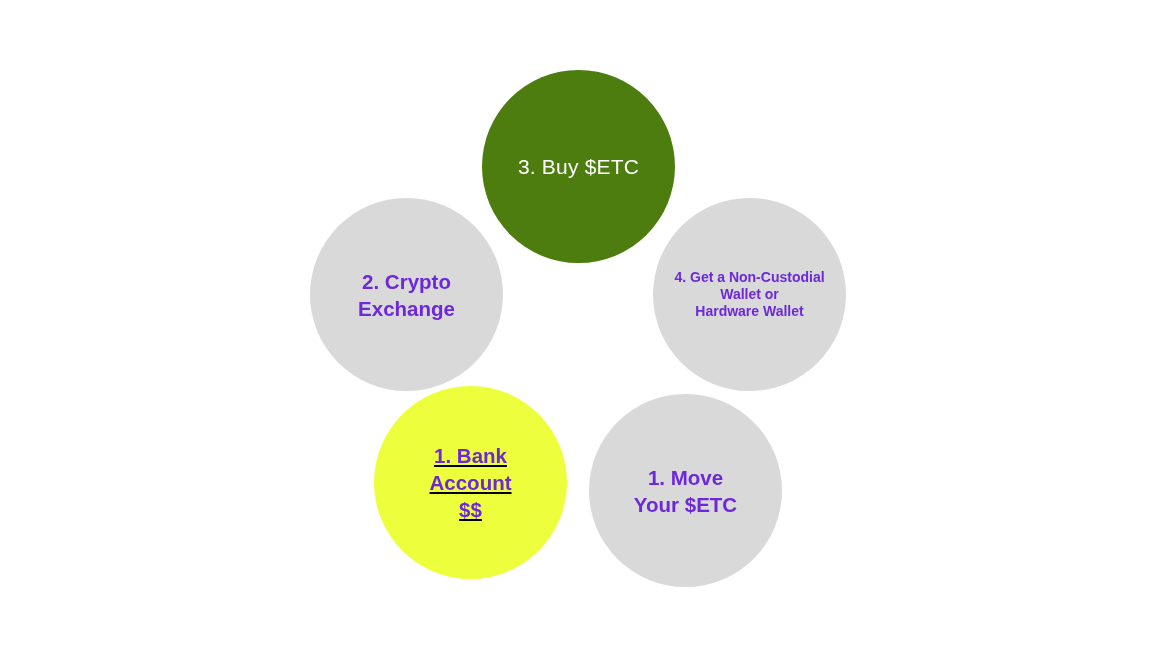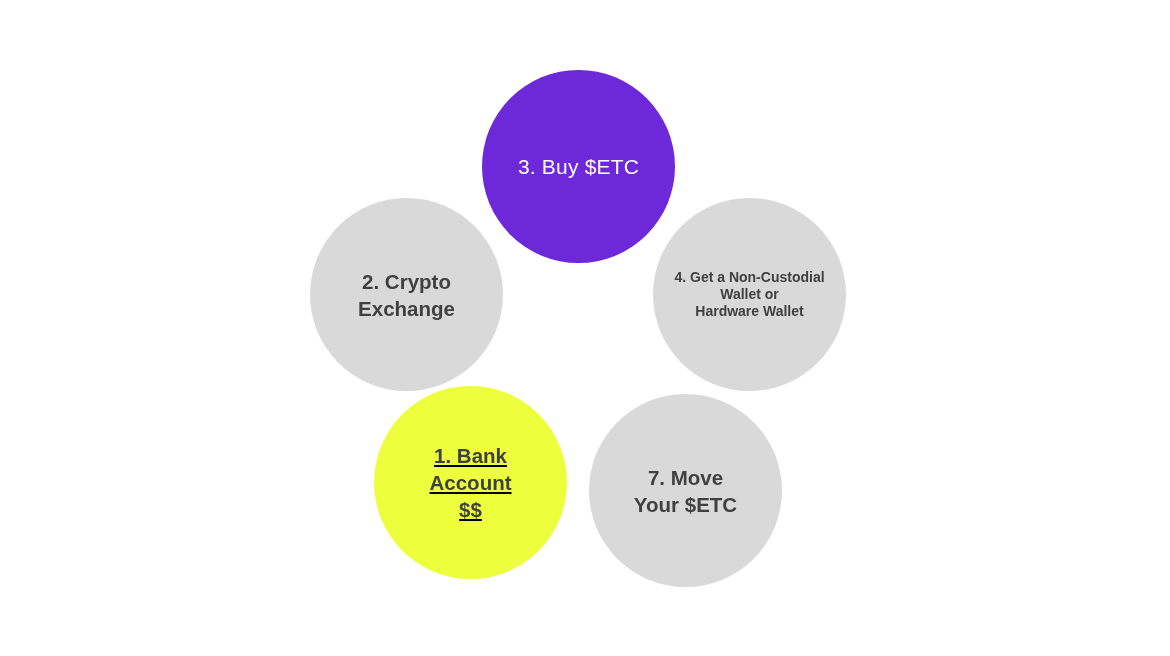--- a/index.html
+++ b/index.html
@@ -29,21 +29,21 @@
       display: flex;
       align-items: center;
       justify-content: center;
       text-align: center;
       box-sizing: border-box;
     }
     .step-label {
       display: block;
       white-space: pre-line;
       font-weight: 600;
-      color: #404040;
+      color: #6d28d9;
     }
     .step-3 .step-label {
       color: #ffffff;
       font-weight: 500;
       font-size: 21px;
       letter-spacing: 0.2px;
     }
     .step-2 .step-label,
     .step-1 .step-label,
     .step-5 .step-label {
@@ -54,21 +54,21 @@
       font-size: 14px;
       line-height: 17px;
       padding-top: 0px;
     }
   </style>
 </head>
 <body>
 
 <div class="canvas">
 
-  <div class="step step-3" style="left:482px; top:70px; background:#6d28d9;">
+  <div class="step step-3" style="left:482px; top:70px; background:#4d7c0f;">
     <span class="step-label">3. Buy $ETC</span>
   </div>
 
   <div class="step step-2" style="left:310px; top:198px; background:#D9D9D9;">
     <span class="step-label">2. Crypto
 Exchange</span>
   </div>
 
   <div class="step step-4" style="left:653px; top:198px; background:#D9D9D9;">
     <span class="step-label">4. Get a Non-Custodial
@@ -76,17 +76,17 @@
 Hardware Wallet</span>
   </div>
 
   <div class="step step-1" style="left:374px; top:386px; background:#EDFF3C;text-decoration:underline;">
     <span class="step-label">1. Bank
 Account
 $$</span>
   </div>
 
   <div class="step step-5" style="left:589px; top:394px; background:#D9D9D9;">
-    <span class="step-label">7. Move
+    <span class="step-label">1. Move
 Your $ETC</span>
   </div>
 
 </div>
 
 </body></html>

